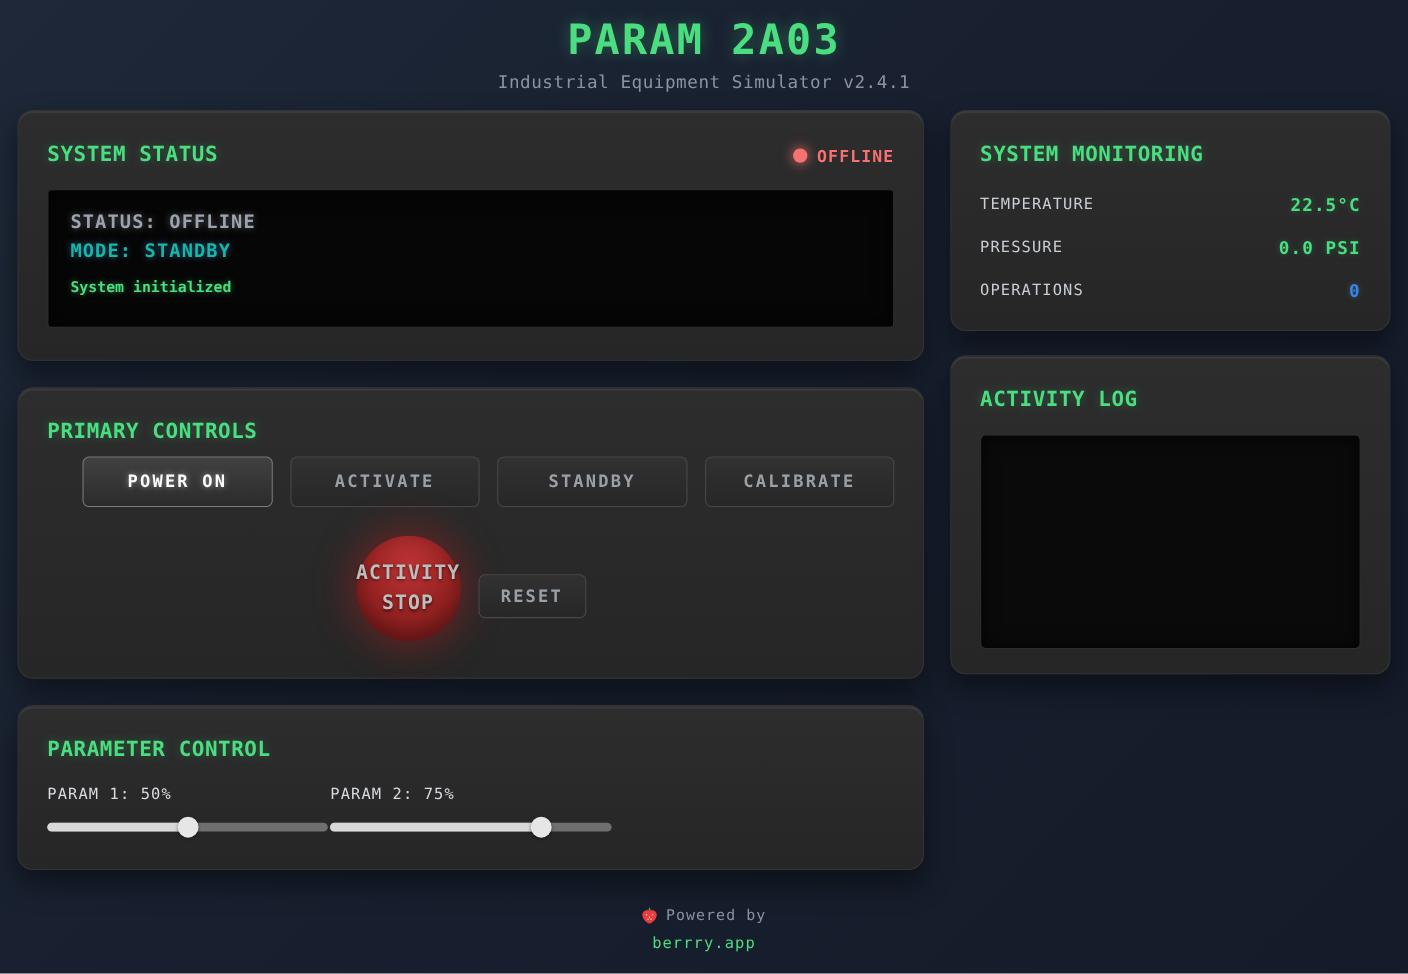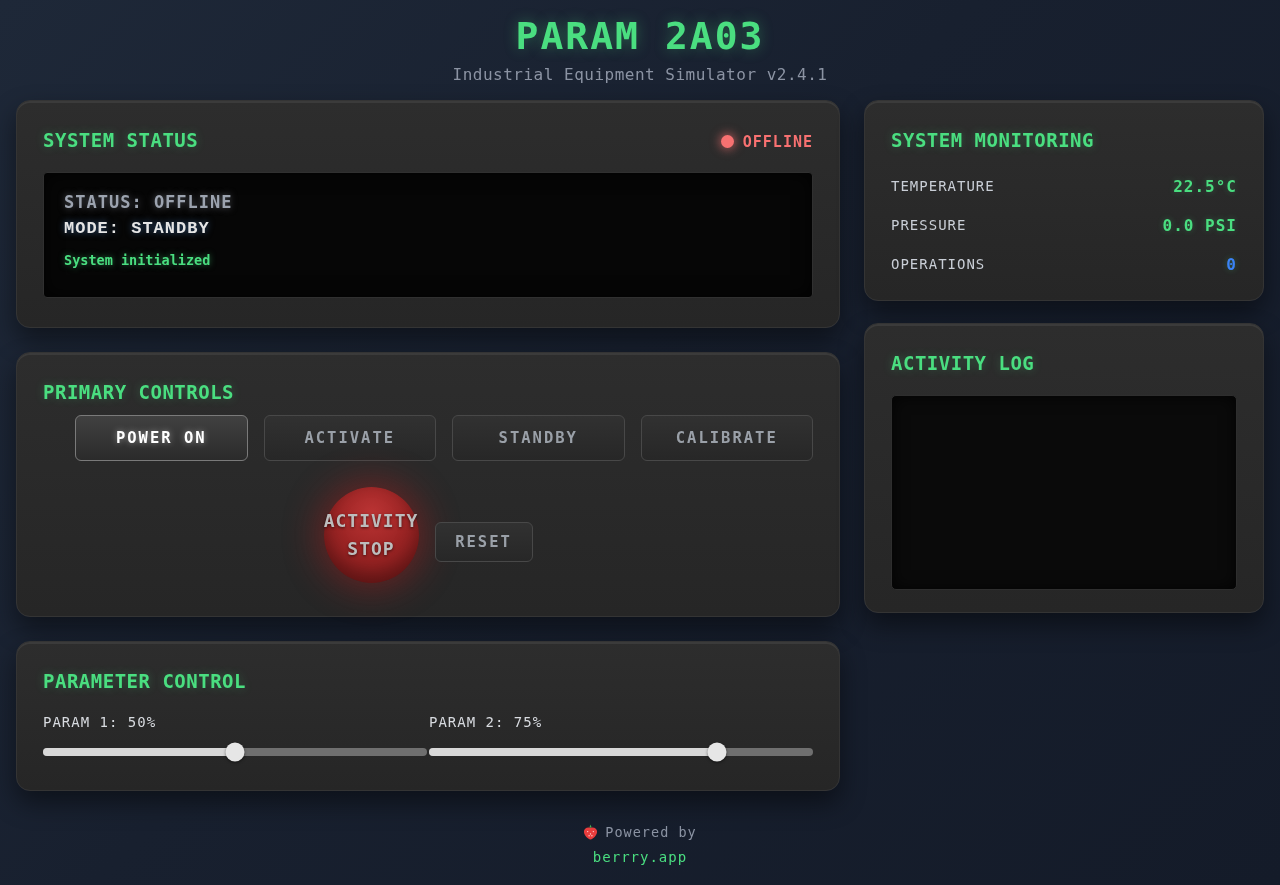--- a/index.html
+++ b/index.html
@@ -114,21 +114,21 @@
     line-height: 28px;
     white-space: nowrap;
     cursor: pointer;
     display: flex; flex-direction: column; align-items: center; justify-content: center;
     overflow: visible;
     text-shadow: 0 1px 3px rgba(0,0,0,0.6);
   }
   .reset-btn { width: 98px; height: 40px; margin-top: 15px; }
 
   
-  .slider-grid { display: grid; grid-template-columns: repeat(2, 1fr); gap: 2px; margin-top: 22px; }
+  .slider-grid { display: grid; grid-template-columns: repeat(3, 1fr); gap: 2px; margin-top: 22px; }
   .slider-label { font-size: 14px; color: #d8dbe0; letter-spacing: 1px; margin-bottom: 13px; }
   .slider { position: relative; height: 18px; cursor: pointer; }
   .slider-track {
     position: absolute; top: 5px; left: 0; right: 0; height: 8px;
     background: #6f6f6f; border-radius: 4px;
   }
   .slider-fill {
     position: absolute; top: 5px; left: 0; height: 8px;
     background: #d8d8d8; border-radius: 4px 0 0 4px;
   }
@@ -177,21 +177,21 @@
       <section class="panel" id="status-panel">
         <div class="panel-head">
           <h2>SYSTEM STATUS</h2>
           <div class="indicator" style="color: rgb(248, 113, 113);">
             <span class="dot"></span>
             <span>OFFLINE</span>
           </div>
         </div>
         <div class="display">
           <div class="line-status" style="color: rgb(156, 163, 175);">STATUS: OFFLINE</div>
-          <div class="line-mode" style="color: #e5e5e5; font-family: Liberation Mono, monospace;">MODE: STANDBY</div>
+          <div class="line-mode" style="color: #14b8a6;">MODE: STANDBY</div>
           <div class="line-msg" style="color: rgb(74, 222, 128);">System initialized</div>
         </div>
       </section>
 
       <section class="panel" id="controls-panel">
         <h2>PRIMARY CONTROLS</h2>
         <div class="btn-row">
           <button class="ctl-btn active">POWER ON</button>
           <button class="ctl-btn">ACTIVATE</button>
           <button class="ctl-btn">STANDBY</button>

